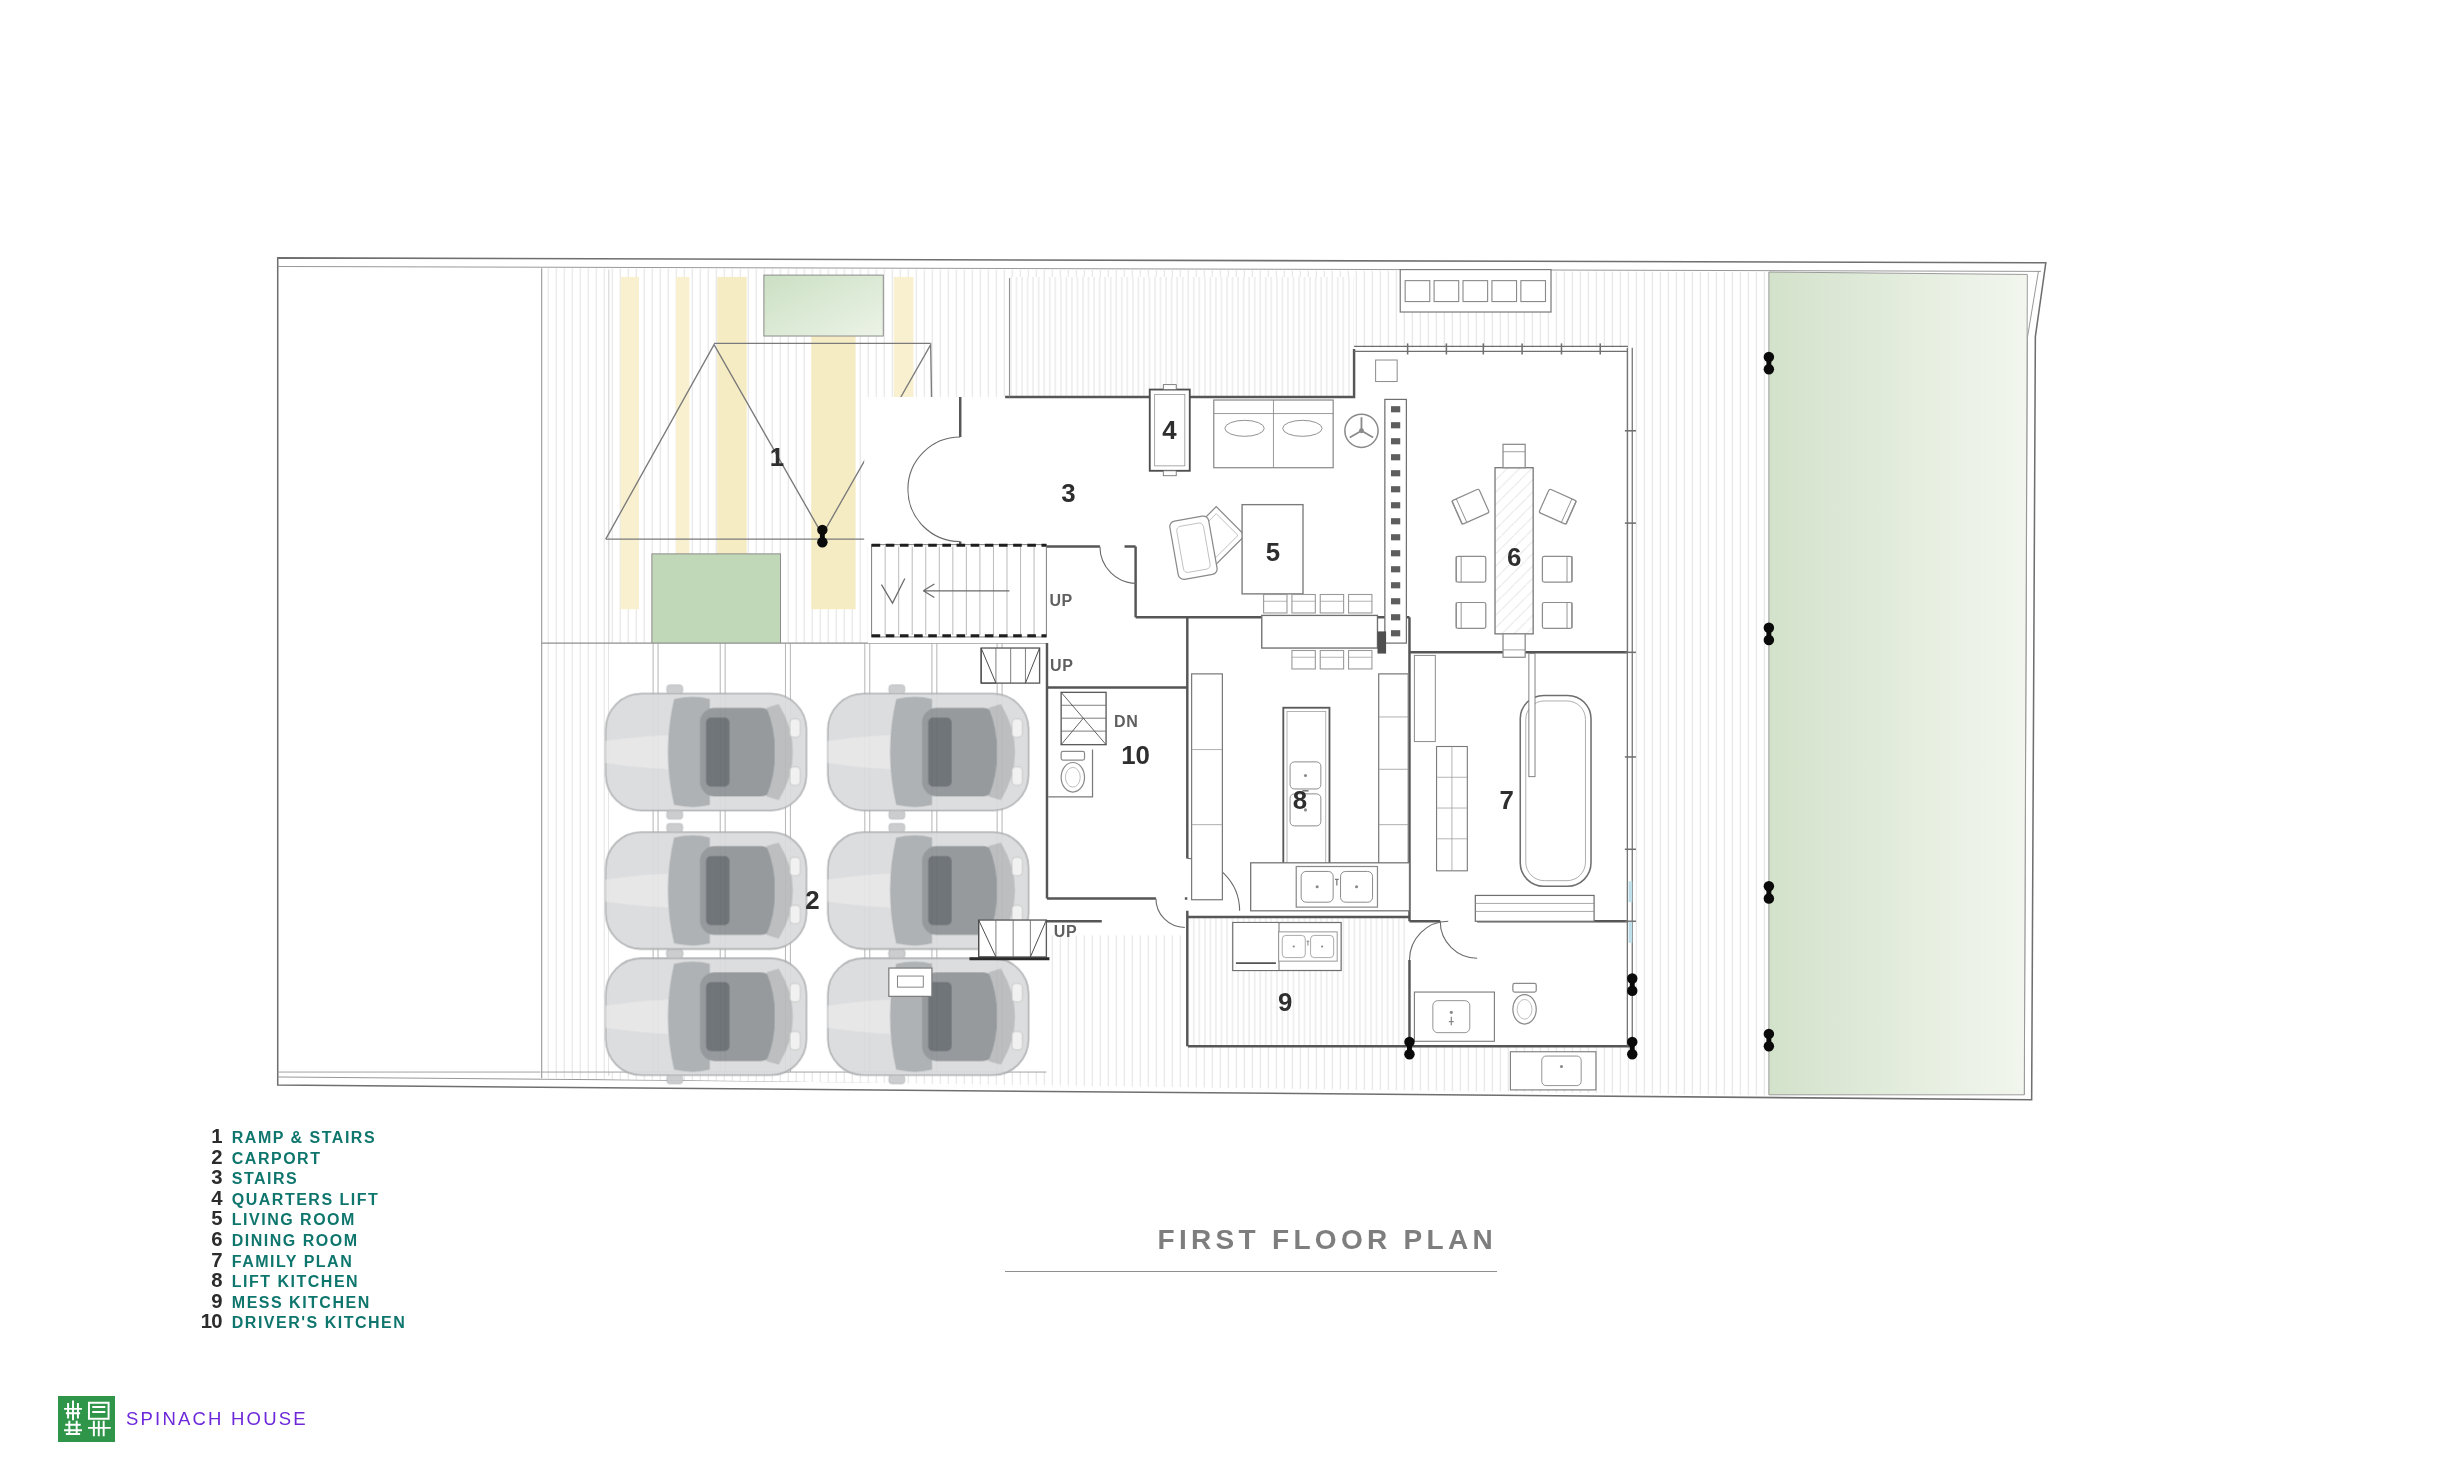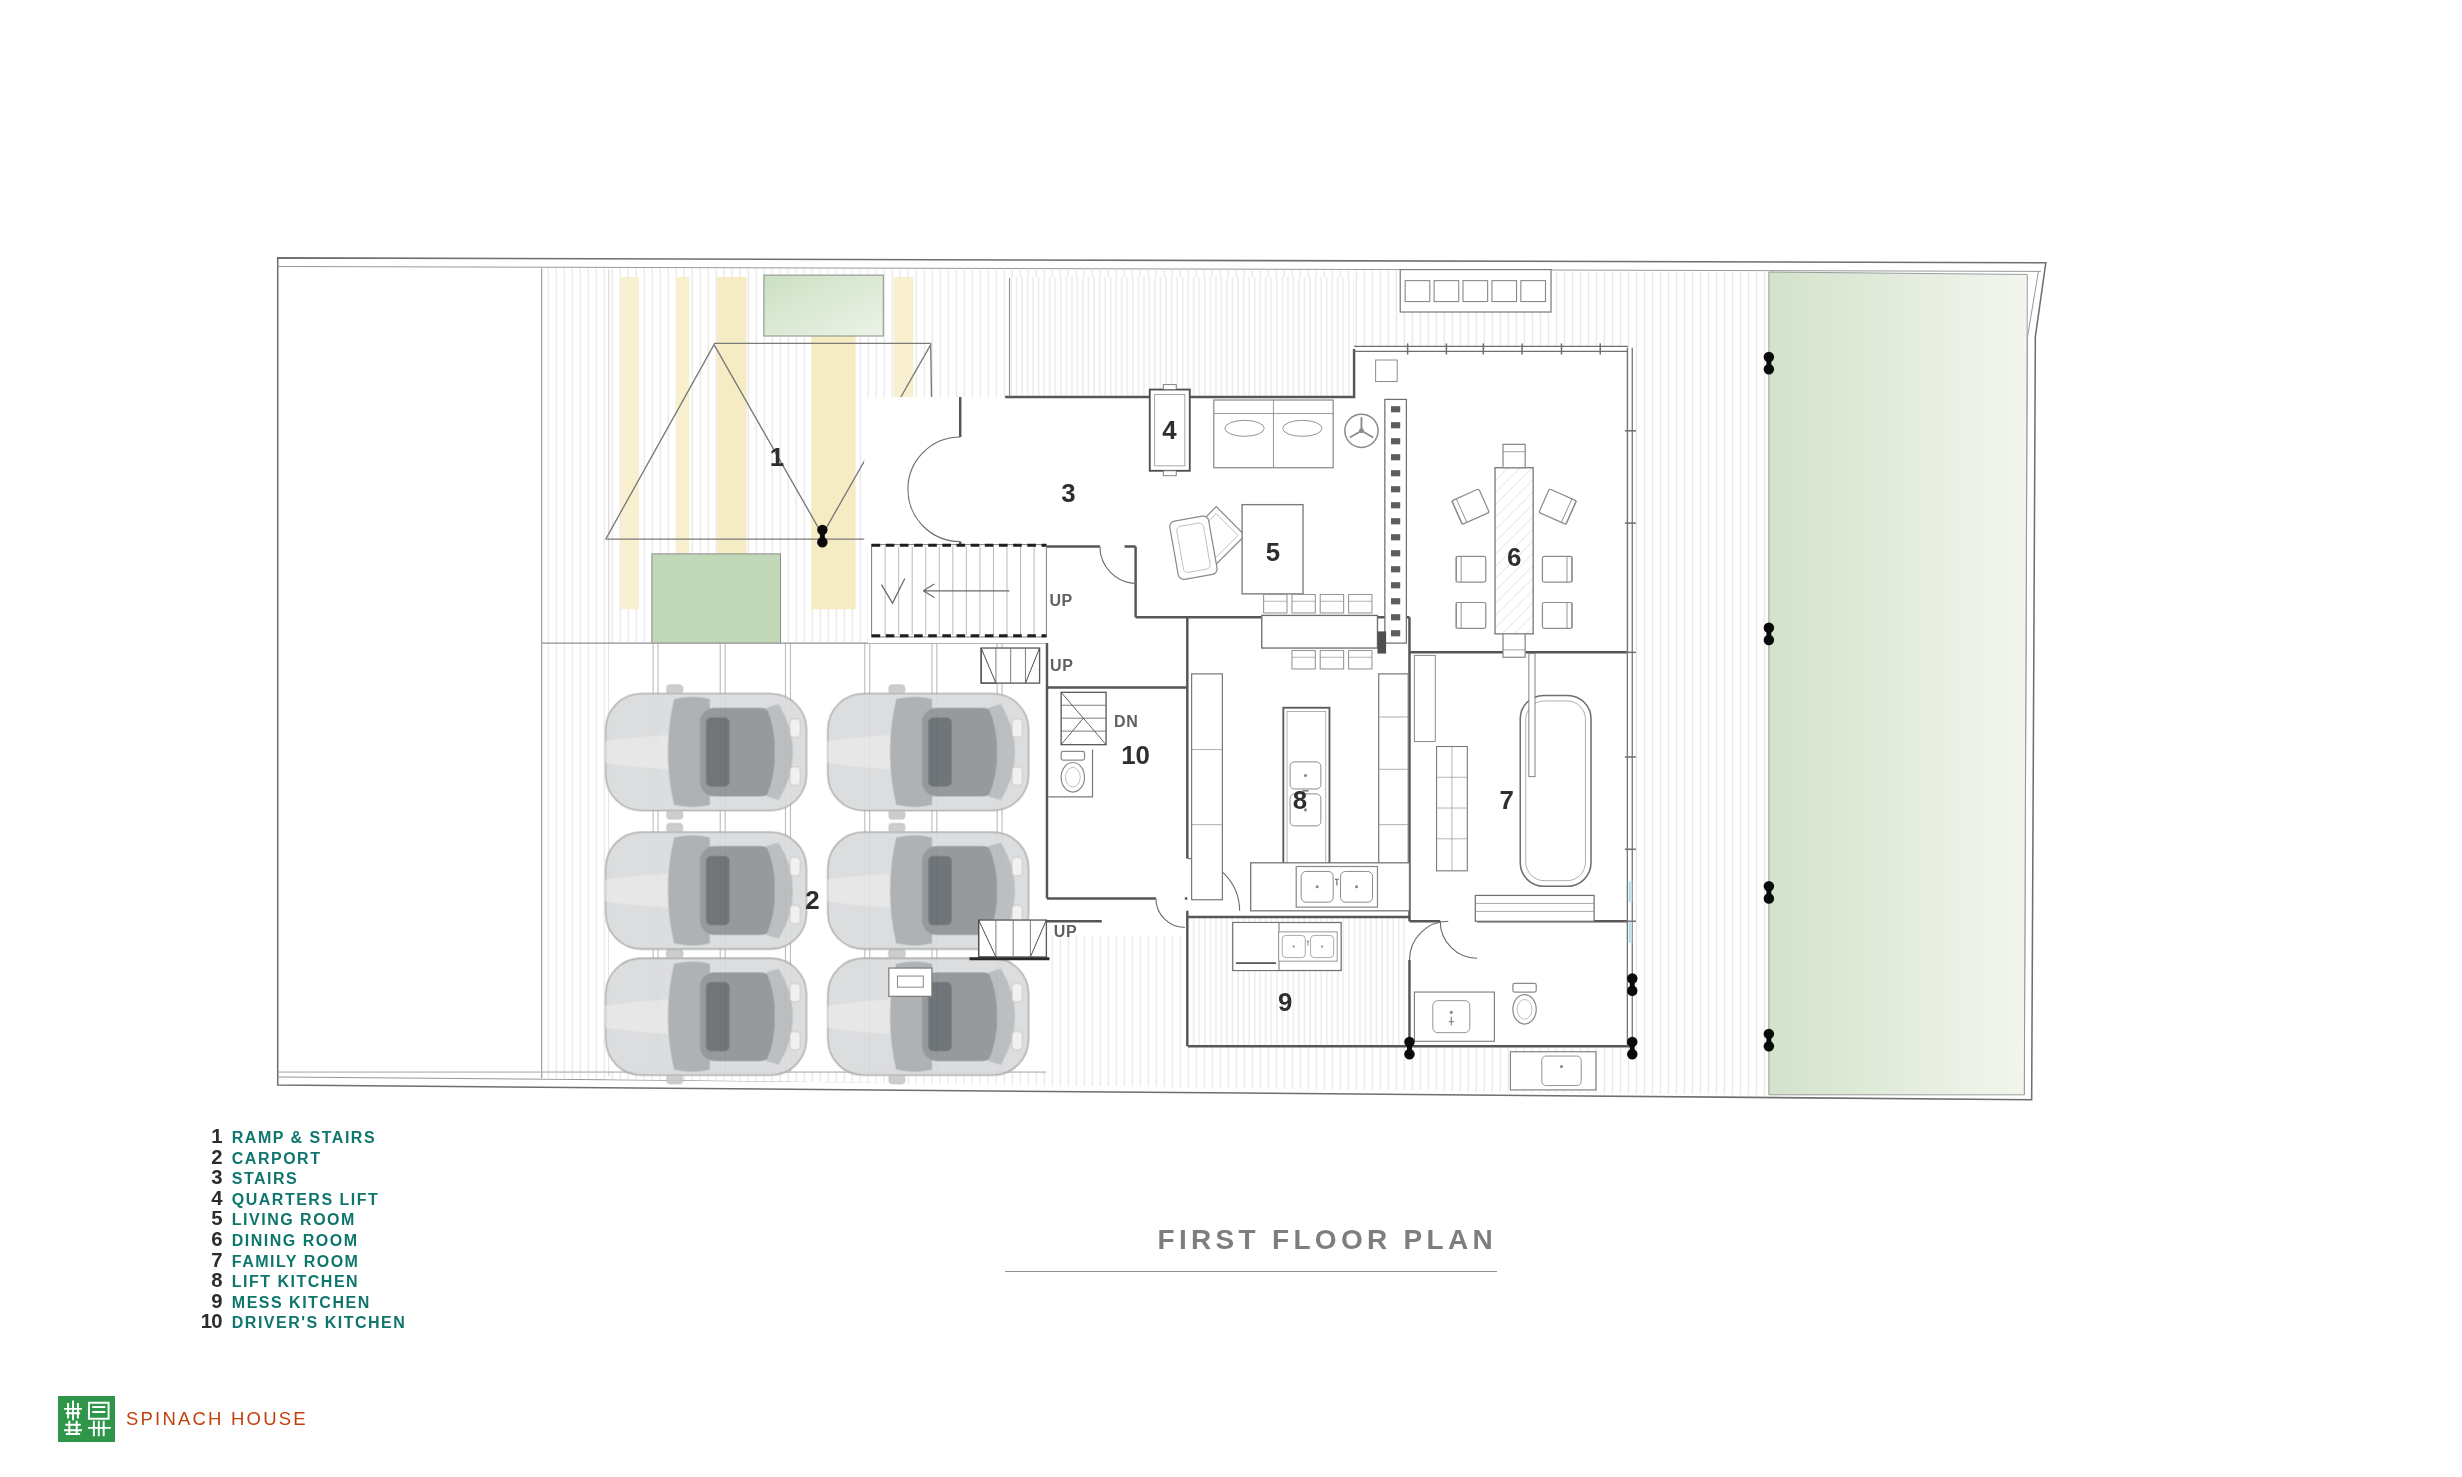--- a/index.html
+++ b/index.html
@@ -16,21 +16,21 @@
 
   
   .title-wrap{position:absolute;left:1005px;top:1224px;width:492px;text-align:right;}
   .title-text{font-size:28px;font-weight:700;color:#7e7e7e;letter-spacing:4.3px;white-space:nowrap;}
   .title-rule{position:absolute;left:1005px;top:1271px;width:492px;height:0;
               border-top:1.8px solid #8f8f8f;}
 
   
   .logo-box{position:absolute;left:58px;top:1396px;width:57px;height:46px;background:#2e9549;}
   .brand{position:absolute;left:126px;top:1408px;font-size:18.5px;font-weight:400;
-         color:#c2410c;letter-spacing:2.2px;white-space:nowrap;}
+         color:#6d28d9;letter-spacing:2.2px;white-space:nowrap;}
 
   text.room-num{font-family:"Liberation Sans",sans-serif;font-size:42px;font-weight:700;
                 fill:#2e2e2e;text-anchor:middle;}
   text.anno{font-family:"Liberation Sans",sans-serif;font-size:26px;font-weight:700;
             fill:#5f5f5f;letter-spacing:1px;}
 </style>
 </head>
 <body>
 
 <svg class="plan-svg" viewBox="0 0 4000 2400">
@@ -473,21 +473,21 @@
   <div class="legend-row">
     <span class="lnum">5</span>
     <span class="llab">LIVING ROOM</span>
   </div>
   <div class="legend-row">
     <span class="lnum">6</span>
     <span class="llab">DINING ROOM</span>
   </div>
   <div class="legend-row">
     <span class="lnum">7</span>
-    <span class="llab">FAMILY ROOM</span>
+    <span class="llab">FAMILY PLAN</span>
   </div>
   <div class="legend-row">
     <span class="lnum">8</span>
     <span class="llab">LIFT KITCHEN</span>
   </div>
   <div class="legend-row">
     <span class="lnum">9</span>
     <span class="llab">MESS KITCHEN</span>
   </div>
   <div class="legend-row">

